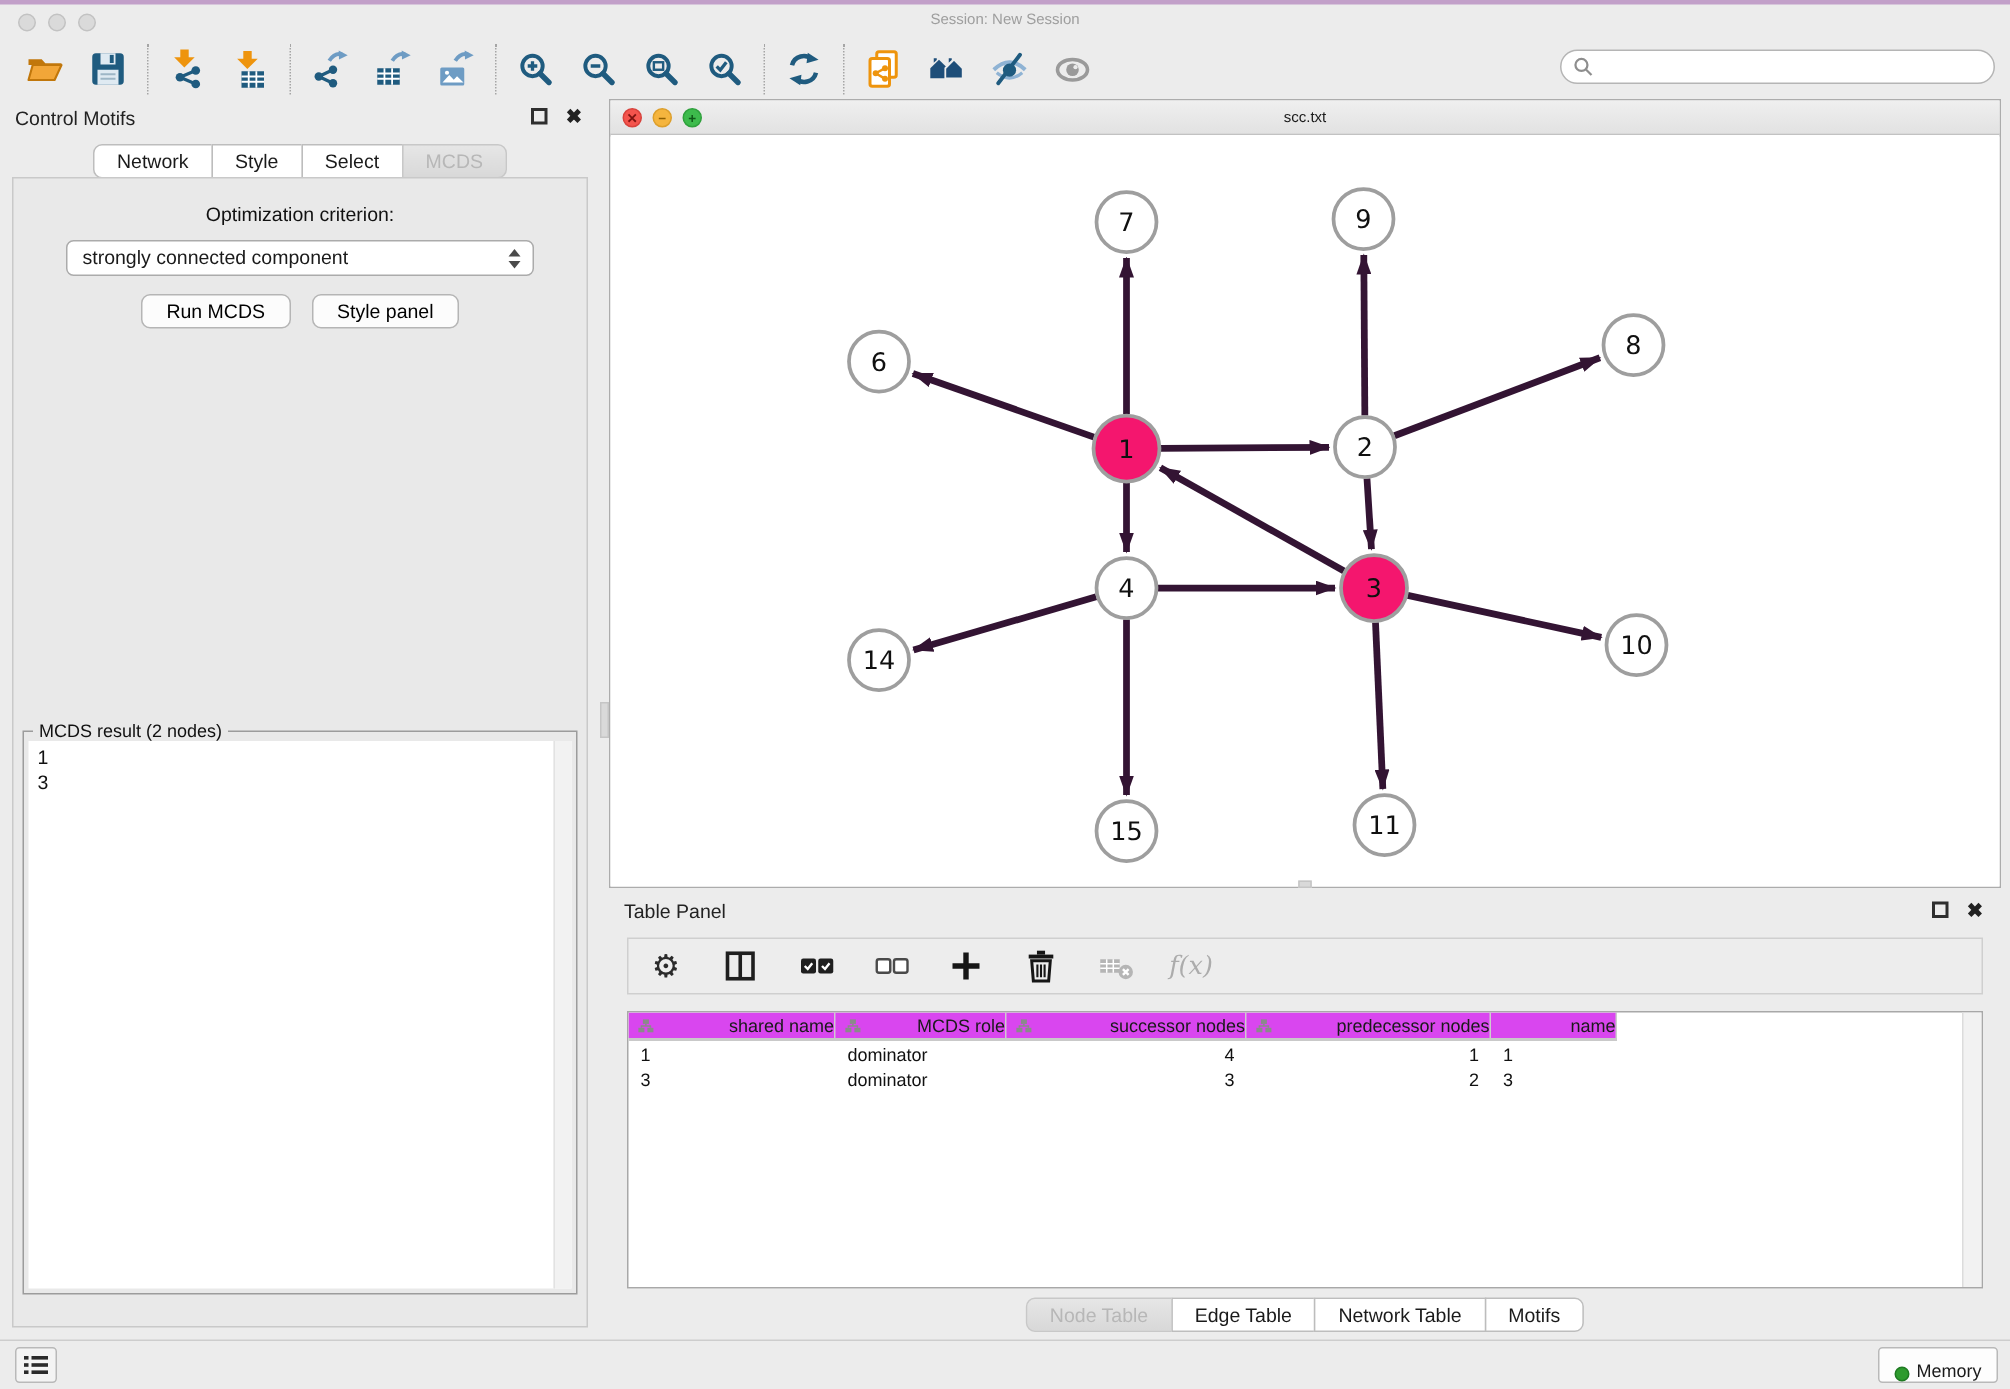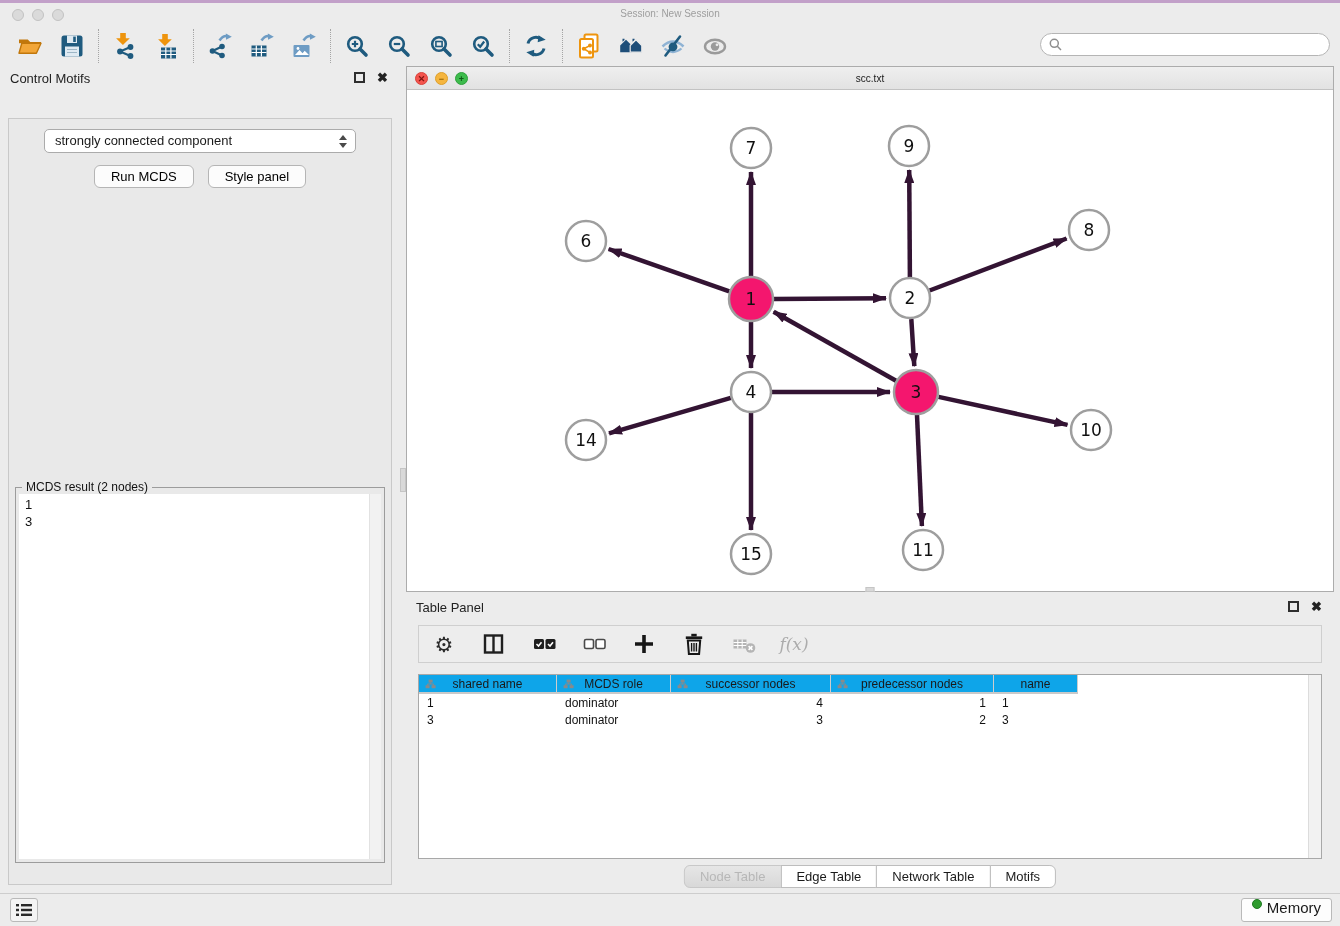--- a/index.html
+++ b/index.html
@@ -66,34 +66,34 @@
   .nw-canvas { position:absolute; top:24px; left:0; right:0; bottom:0; background:#fff; }
   .nw-canvas svg { position:absolute; inset:0; }
   .nw-canvas text { font-family:"DejaVu Sans",sans-serif; }
 
   
   .table-panel { position:absolute; top:529px; left:0; right:0; bottom:0; background:#ECECEC; }
   .tp-toolbar { position:absolute; left:12px; right:12px; top:30px; height:38px; background:#EDEDED; border:1px solid #CFCFCF; display:flex; align-items:center; gap:24px; padding-left:12px; }
   .tt-icon { width:26px; height:26px; display:flex; align-items:center; justify-content:center; }
   .tp-table { position:absolute; left:12px; right:12px; top:79px; bottom:34px; background:#fff; border:1px solid #A8A8A8; overflow:hidden; }
   .tp-hrow { display:flex; height:19px; border-bottom:2px solid #C9C9C9; width:fit-content; }
-  .tp-th { position:relative; display:flex; align-items:center; justify-content:center; font-size:12px; color:#1A1A1A; background:#0ea5e9; border-right:1px solid #CDCDCD; }
+  .tp-th { position:relative; display:flex; align-items:center; justify-content:flex-end; font-size:12px; color:#1A1A1A; background:#d946ef; border-right:1px solid #CDCDCD; }
   .tp-th svg { position:absolute; left:6px; }
   .tp-row { display:flex; height:17px; align-items:center; font-size:12px; color:#111; }
   .tp-row:first-of-type { margin-top:3px; }
   .tp-td { padding:0 8px; overflow:hidden; }
   .tp-td.right { text-align:right; }
   .tp-vtrack { position:absolute; top:0; right:0; bottom:0; width:13px; background:#F2F2F2; border-left:1px solid #DCDCDC; }
   .tp-tabs { position:absolute; bottom:5px; left:50%; transform:translateX(-50%); display:flex; }
   .tt-icon.disabled { opacity:1; }
 
   
   .status-bar { position:absolute; bottom:0; left:0; right:0; height:33px; background:#ECECEC; border-top:1px solid #CDCDCD; }
   .list-btn { position:absolute; left:10px; top:4px; width:28px; height:24px; background:#F4F4F4; border:1px solid #B9B9B9; border-radius:3px; display:flex; align-items:center; justify-content:center; }
-  .memory-btn { position:absolute; right:8px; top:4px; height:24px; padding:0 10px; background:#FDFDFD; border:1px solid #B9B9B9; border-radius:3px; display:flex; align-items:flex-start; gap:5px; font-size:15px;margin-left:24px; }
+  .memory-btn { position:absolute; right:8px; top:4px; height:24px; padding:0 10px; background:#FDFDFD; border:1px solid #B9B9B9; border-radius:3px; display:flex; align-items:flex-end; gap:5px; font-size:12px;margin-left:24px; }
   .mem-dot { width:10px; height:10px; border-radius:50%; background:#2E9B2E; border:1px solid #1F7A22; }
 </style>
 </head>
 <body>
 
 <div class="titlebar">
   <div class="lights">
     <div class="g-light"></div>
     <div class="g-light"></div>
     <div class="g-light"></div>
@@ -266,21 +266,28 @@
 <div class="main">
 
   <div class="control-panel">
     <div class="panel-header">
       <span class="panel-title">Control Motifs</span>
       <div class="panel-btns">
         <div class="float-icon"></div>
         <div class="close-icon">✖</div>
       </div>
     </div>
+    <div class="cp-tabs">
+      <div class="tab">Network</div>
+      <div class="tab">Style</div>
+      <div class="tab">Select</div>
+      <div class="tab selected">MCDS</div>
+    </div>
     <div class="cp-content">
+      <div class="opt-label">Optimization criterion:</div>
       <div class="criterion">
         <span>strongly connected component</span>
         <span class="spin">
             <span class="up"></span>
             <span class="down"></span>
           </span>
       </div>
       <div class="cp-buttons">
         <button class="btn">Run MCDS</button>
         <button class="btn">Style panel</button>

